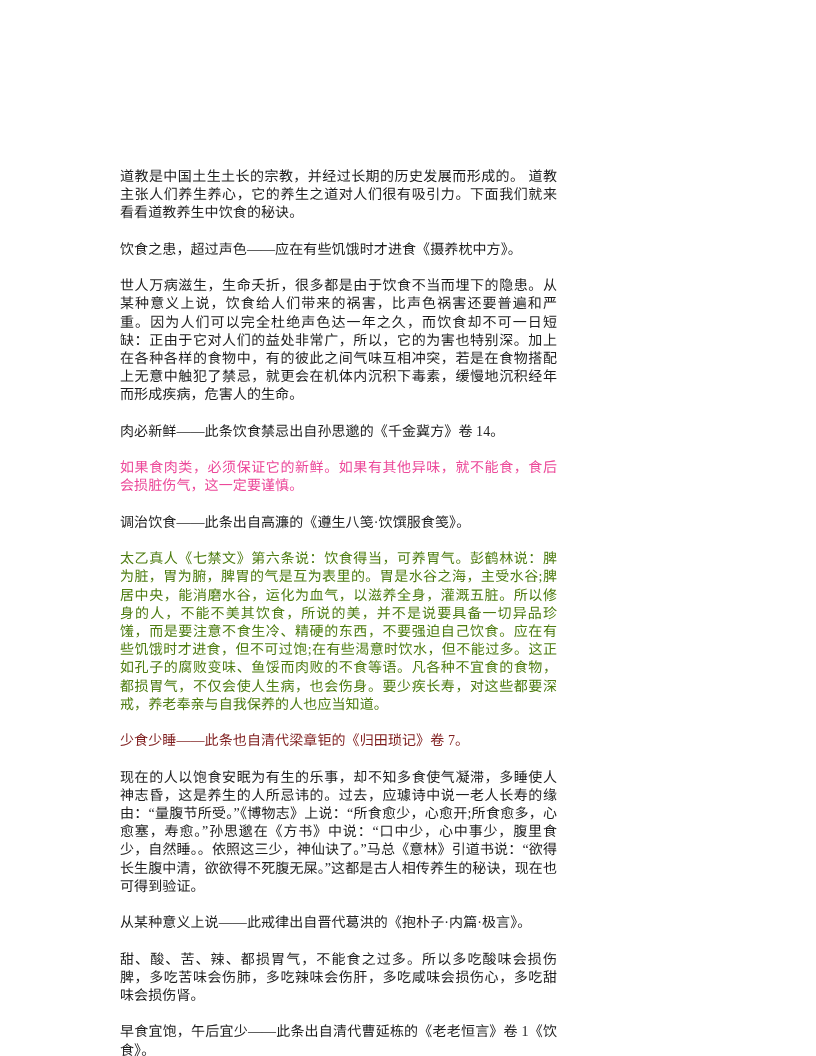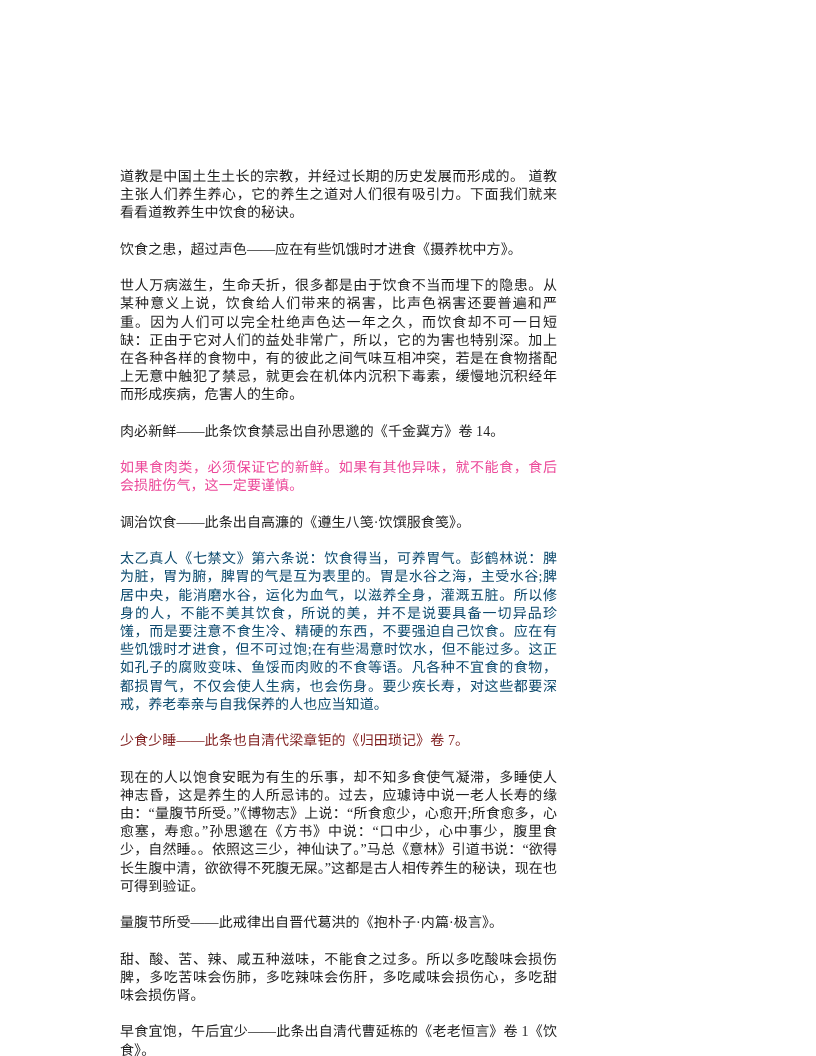--- a/index.html
+++ b/index.html
@@ -38,19 +38,19 @@
 </head>
 <body style="background: rgb(255, 255, 255);">
 
 <div class="page">
   <p class="doc-par" style="color: rgb(30, 30, 30);">道教是中国土生土长的宗教，并经过长期的历史发展而形成的。 道教主张人们养生养心，它的养生之道对人们很有吸引力。下面我们就来看看道教养生中饮食的秘诀。</p>
   <p class="doc-par" style="color: rgb(30, 30, 30);">饮食之患，超过声色——应在有些饥饿时才进食《摄养枕中方》。</p>
   <p class="doc-par" style="color: rgb(30, 30, 30);">世人万病滋生，生命夭折，很多都是由于饮食不当而埋下的隐患。从某种意义上说，饮食给人们带来的祸害，比声色祸害还要普遍和严重。因为人们可以完全杜绝声色达一年之久，而饮食却不可一日短缺：正由于它对人们的益处非常广，所以，它的为害也特别深。加上在各种各样的食物中，有的彼此之间气味互相冲突，若是在食物搭配上无意中触犯了禁忌，就更会在机体内沉积下毒素，缓慢地沉积经年而形成疾病，危害人的生命。</p>
   <p class="doc-par" style="color: rgb(30, 30, 30);">肉必新鲜——此条饮食禁忌出自孙思邈的《千金冀方》卷 14。</p>
   <p class="doc-par" style="color: #ec4899;">如果食肉类，必须保证它的新鲜。如果有其他异味，就不能食，食后会损脏伤气，这一定要谨慎。</p>
   <p class="doc-par" style="color: rgb(30, 30, 30);">调治饮食——此条出自高濂的《遵生八笺·饮馔服食笺》。</p>
-  <p class="doc-par" style="color: #0c4a6e;">太乙真人《七禁文》第六条说：饮食得当，可养胃气。彭鹤林说：脾为脏，胃为腑，脾胃的气是互为表里的。胃是水谷之海，主受水谷;脾居中央，能消磨水谷，运化为血气，以滋养全身，灌溉五脏。所以修身的人，不能不美其饮食，所说的美，并不是说要具备一切异品珍馐，而是要注意不食生冷、精硬的东西，不要强迫自己饮食。应在有些饥饿时才进食，但不可过饱;在有些渴意时饮水，但不能过多。这正如孔子的腐败变味、鱼馁而肉败的不食等语。凡各种不宜食的食物，都损胃气，不仅会使人生病，也会伤身。要少疾长寿，对这些都要深戒，养老奉亲与自我保养的人也应当知道。</p>
+  <p class="doc-par" style="color: #4d7c0f;">太乙真人《七禁文》第六条说：饮食得当，可养胃气。彭鹤林说：脾为脏，胃为腑，脾胃的气是互为表里的。胃是水谷之海，主受水谷;脾居中央，能消磨水谷，运化为血气，以滋养全身，灌溉五脏。所以修身的人，不能不美其饮食，所说的美，并不是说要具备一切异品珍馐，而是要注意不食生冷、精硬的东西，不要强迫自己饮食。应在有些饥饿时才进食，但不可过饱;在有些渴意时饮水，但不能过多。这正如孔子的腐败变味、鱼馁而肉败的不食等语。凡各种不宜食的食物，都损胃气，不仅会使人生病，也会伤身。要少疾长寿，对这些都要深戒，养老奉亲与自我保养的人也应当知道。</p>
   <p class="doc-par" style="color: #7f1d1d; font-family: Liberation Serif, serif;">少食少睡——此条也自清代梁章钜的《归田琐记》卷 7。</p>
   <p class="doc-par" style="color: rgb(30, 30, 30);">现在的人以饱食安眠为有生的乐事，却不知多食使气凝滞，多睡使人神志昏，这是养生的人所忌讳的。过去，应璩诗中说一老人长寿的缘由：“量腹节所受。”《博物志》上说：“所食愈少，心愈开;所食愈多，心愈塞，寿愈。”孙思邈在《方书》中说：“口中少，心中事少，腹里食少，自然睡。。依照这三少，神仙诀了。”马总《意林》引道书说：“欲得长生腹中清，欲欲得不死腹无屎。”这都是古人相传养生的秘诀，现在也可得到验证。</p>
-  <p class="doc-par" style="color: rgb(30, 30, 30);">量腹节所受——此戒律出自晋代葛洪的《抱朴子·内篇·极言》。</p>
-  <p class="doc-par" style="color: rgb(30, 30, 30);">甜、酸、苦、辣、咸五种滋味，不能食之过多。所以多吃酸味会损伤脾，多吃苦味会伤肺，多吃辣味会伤肝，多吃咸味会损伤心，多吃甜味会损伤肾。</p>
+  <p class="doc-par" style="color: rgb(30, 30, 30);">从某种意义上说——此戒律出自晋代葛洪的《抱朴子·内篇·极言》。</p>
+  <p class="doc-par" style="color: rgb(30, 30, 30);">甜、酸、苦、辣、都损胃气，不能食之过多。所以多吃酸味会损伤脾，多吃苦味会伤肺，多吃辣味会伤肝，多吃咸味会损伤心，多吃甜味会损伤肾。</p>
   <p class="doc-par" style="color: rgb(30, 30, 30);">早食宜饱，午后宜少——此条出自清代曹延栋的《老老恒言》卷 1《饮食》。</p>
 </div>
 
 </body></html>

